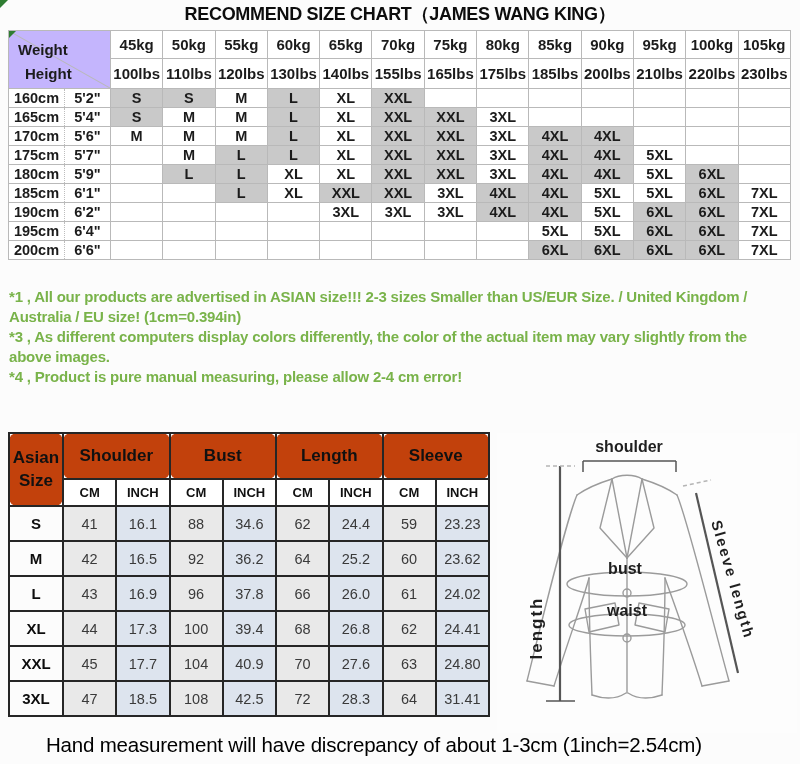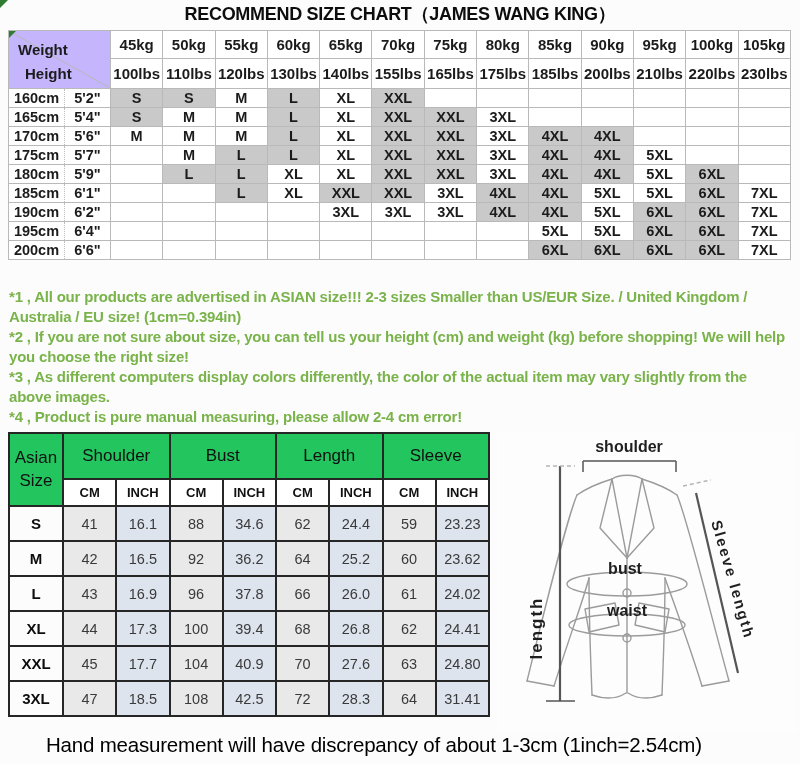--- a/index.html
+++ b/index.html
@@ -40,21 +40,21 @@
   .t1 td.shaded{background:var(--shade);}
 
   
   .notes{position:absolute;left:9px;top:271px;width:780px;color:var(--green);
          font-weight:bold;font-size:15px;line-height:20px;letter-spacing:-0.2px;margin-top:16px;}
 
   
   .t2{position:absolute;left:8px;top:432px;width:482px;table-layout:fixed;background:#fff;}
   .t2 td,.t2 th{border:2px solid #262626;text-align:center;padding:0;}
   .t2 th.asian{font-size:16px;font-weight:bold;line-height:1.3;background:#fff;}
-  .t2 .group-row th{height:44px;font-size:17px;font-weight:normal;background:#22c55e;}
+  .t2 .group-row th{height:44px;font-size:17px;font-weight:bold;background:#c2410c;border-radius:8px;}
   .t2 .unit-row td{height:25px;font-size:13px;font-weight:bold;background:#fff;}
   .t2 tbody td{height:33px;font-size:14.5px;color:#3a3a3a;}
   .t2 td.rowlabel{font-weight:bold;color:#0d0d0d;background:#fcfcfc;font-size:15px;}
   .t2 td.cm{background:var(--cmbg);}
   .t2 td.inch{background:var(--inchbg);}
 
   
   .diagram{position:absolute;left:497px;top:433px;width:300px;height:300px;background:#fdfdfd;}
   .diagram text{font-family:"Liberation Sans","DejaVu Sans",sans-serif;}
 
@@ -268,21 +268,20 @@
           <td class="shaded">6XL</td>
           <td class="shaded">6XL</td>
           <td class="shaded">6XL</td>
           <td>7XL</td>
         </tr>
       </tbody>
   </table>
 
   <div class="notes">
     <div>*1 , All our products are advertised in ASIAN size!!! 2-3 sizes Smaller than US/EUR Size. / United Kingdom / Australia / EU size! (1cm=0.394in)</div>
-    <div>*2 , If you are not sure about size, you can tell us your height (cm) and weight (kg) before shopping! We will help you choose the right size!</div>
     <div>*3 , As different computers display colors differently, the color of the actual item may vary slightly from the above images.</div>
     <div>*4 , Product is pure manual measuring, please allow 2-4 cm error!</div>
   </div>
 
   <table class="t2">
     <colgroup>
         <col style="width:54px">
       </colgroup>
     <thead>
       <tr class="group-row">

